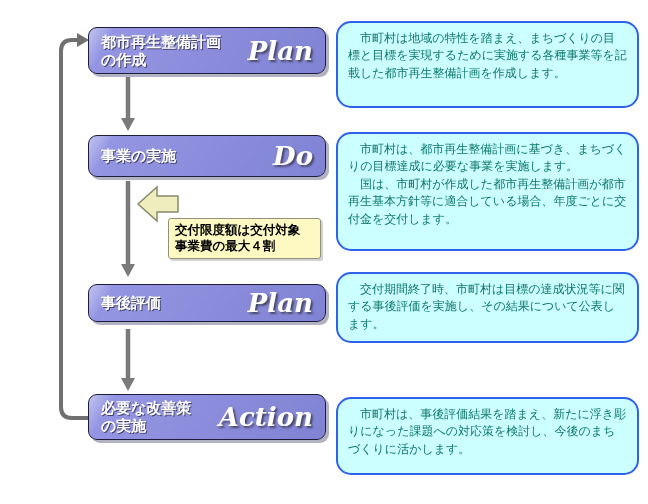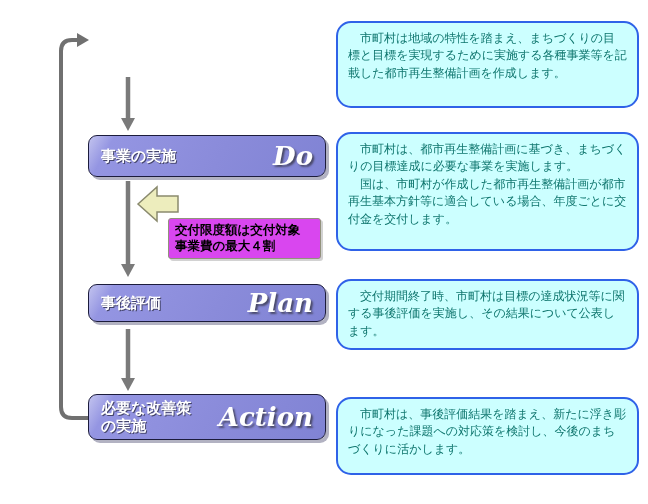--- a/index.html
+++ b/index.html
@@ -34,31 +34,31 @@
   .step-action{top:394px;height:46px;}
 
   
   .note{
     position:absolute;left:336px;width:303px;box-sizing:border-box;z-index:2;
     background:#ccffff;border:2px solid #2f62e8;border-radius:15px;
     padding:7px 10px;font-size:12px;line-height:1.45;color:#0f766e;
   }
   .note-plan{top:21px;height:87px;}
   .note-do{top:132px;height:119px;}
-  .note-check{top:279px;height:71px;}
+  .note-check{top:272px;height:71px;}
   .note-action{top:397px;height:78px;}
 
   
   .grant-label{
     position:absolute;left:184px;top:194px;z-index:2;
     font-size:15px;font-weight:bold;color:#000000;
   }
   .grant-note{
     position:absolute;left:168px;top:218px;width:153px;box-sizing:border-box;z-index:2;
-    background:#d946ef;border:1px solid #92927c;border-radius:3px;
+    background:#fef9c3;border:1px solid #92927c;border-radius:3px;
     box-shadow:2px 2px 0 #d2d2d2;
     padding:3px 6px;font-size:12.5px;font-weight:bold;line-height:1.3;color:#000000;
   }
 </style>
 </head>
 <body>
 
 <div class="canvas">
 
   <svg class="overlay" width="648" height="504" viewBox="0 0 648 504">
@@ -71,20 +71,25 @@
 
     <path d="M128 181 V265" fill="none" stroke="#7a7a7a" stroke-width="4.5"></path>
     <polygon points="121,264 135,264 128,277" fill="#7a7a7a"></polygon>
 
     <path d="M128 329 V379" fill="none" stroke="#7a7a7a" stroke-width="4.5"></path>
     <polygon points="121,378 135,378 128,391" fill="#7a7a7a"></polygon>
 
     <polygon points="138,204 157,187 157,196 178,196 178,212 157,212 157,221" fill="#ededbd" stroke="#8a8a6e" stroke-width="1.5"></polygon>
   </svg>
 
+  <div class="step step-plan">
+    <div class="jp preline">都市再生整備計画
+の作成</div>
+    <div class="en">Plan</div>
+  </div>
   <div class="step step-do">
     <div class="jp preline">事業の実施</div>
     <div class="en">Do</div>
   </div>
   <div class="step step-check">
     <div class="jp preline">事後評価</div>
     <div class="en">Plan</div>
   </div>
   <div class="step step-action">
     <div class="jp preline">必要な改善策

